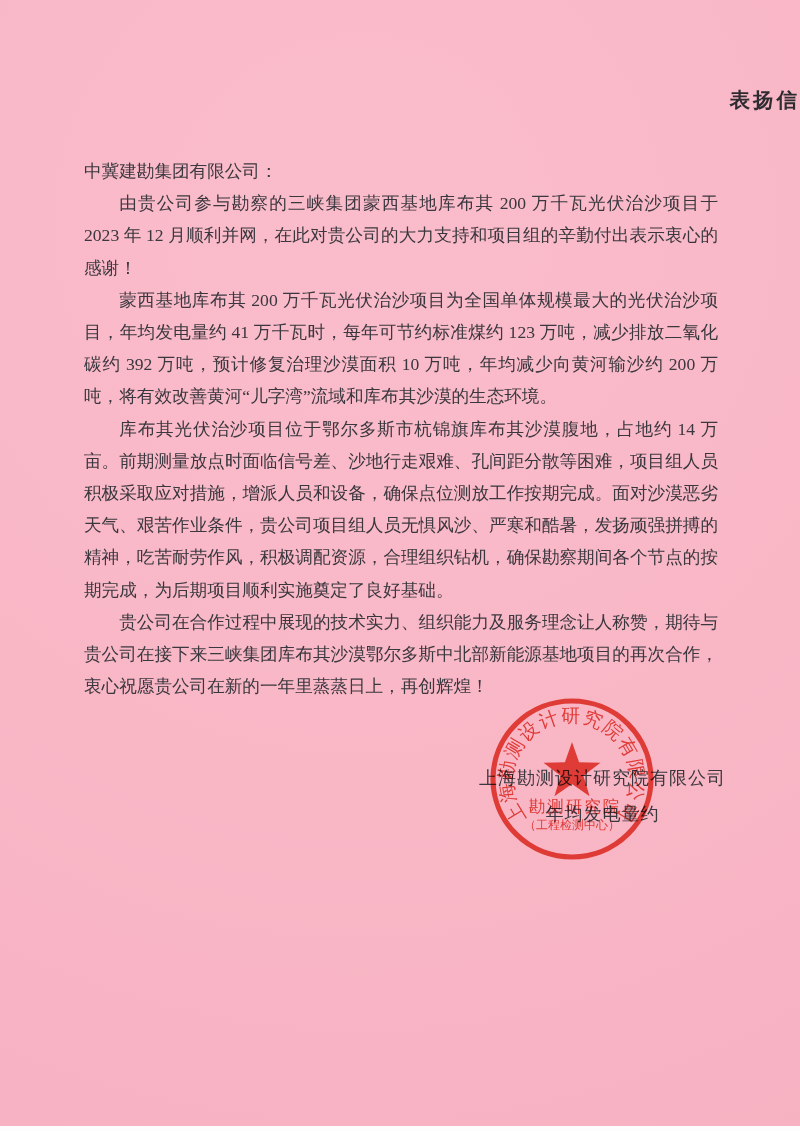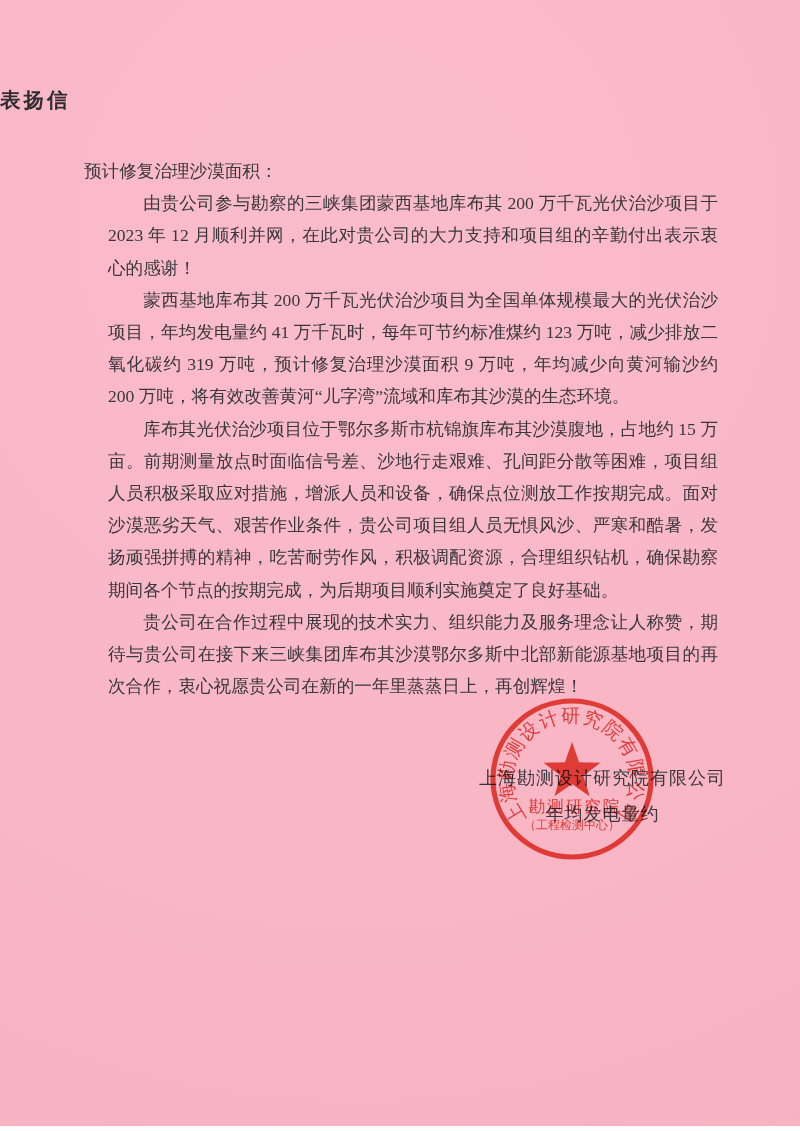--- a/index.html
+++ b/index.html
@@ -19,42 +19,42 @@
     position: absolute;
     left: 0; bottom: 0;
     width: 100%; height: 5px;
     background: #fdfdfd;
   }
 
   .title {
     position: absolute;
     top: 86px; left: 0;
     width: 100%;
-    text-align: left;
+    text-align: right;
     font-family: "DejaVu Sans", "Liberation Sans", sans-serif;
     font-weight: bold;
     font-size: 20.5px;
     letter-spacing: 3px;
     color: #2e2b31;
   }
 
   .letter-body {
     position: absolute;
     top: 155px;
     left: 84px;
     right: 82px;
     font-size: 17.6px;
     line-height: 32.2px;
     text-align: justify;
     text-justify: inter-character;
     color: #3a373e;
   }
 
   .salutation { text-indent: 0; }
-  .letter-body p.para { text-indent: 2em; margin-left: 24px; }
+  .letter-body p.para { text-indent: 2em; }
 
   .signature {
     position: absolute;
     top: 766px;
     right: 74px;
     display: flex;
     flex-direction: column;
     align-items: center;
     gap: 11px;
     font-size: 18px;
@@ -80,24 +80,24 @@
   .stamp text { font-family: "Liberation Serif", serif; }
 </style>
 </head>
 <body>
 
 <div class="page">
 
   <h1 class="title">表扬信</h1>
 
   <div class="letter-body">
-    <p class="salutation">预计修复治理沙漠面积：</p>
+    <p class="salutation">中冀建勘集团有限公司：</p>
     <p class="para">由贵公司参与勘察的三峡集团蒙西基地库布其 200 万千瓦光伏治沙项目于 2023 年 12 月顺利并网，在此对贵公司的大力支持和项目组的辛勤付出表示衷心的感谢！</p>
-    <p class="para">蒙西基地库布其 200 万千瓦光伏治沙项目为全国单体规模最大的光伏治沙项目，年均发电量约 41 万千瓦时，每年可节约标准煤约 123 万吨，减少排放二氧化碳约 319 万吨，预计修复治理沙漠面积 9 万吨，年均减少向黄河输沙约 200 万吨，将有效改善黄河“儿字湾”流域和库布其沙漠的生态环境。</p>
-    <p class="para">库布其光伏治沙项目位于鄂尔多斯市杭锦旗库布其沙漠腹地，占地约 15 万亩。前期测量放点时面临信号差、沙地行走艰难、孔间距分散等困难，项目组人员积极采取应对措施，增派人员和设备，确保点位测放工作按期完成。面对沙漠恶劣天气、艰苦作业条件，贵公司项目组人员无惧风沙、严寒和酷暑，发扬顽强拼搏的精神，吃苦耐劳作风，积极调配资源，合理组织钻机，确保勘察期间各个节点的按期完成，为后期项目顺利实施奠定了良好基础。</p>
+    <p class="para">蒙西基地库布其 200 万千瓦光伏治沙项目为全国单体规模最大的光伏治沙项目，年均发电量约 41 万千瓦时，每年可节约标准煤约 123 万吨，减少排放二氧化碳约 392 万吨，预计修复治理沙漠面积 10 万吨，年均减少向黄河输沙约 200 万吨，将有效改善黄河“儿字湾”流域和库布其沙漠的生态环境。</p>
+    <p class="para">库布其光伏治沙项目位于鄂尔多斯市杭锦旗库布其沙漠腹地，占地约 14 万亩。前期测量放点时面临信号差、沙地行走艰难、孔间距分散等困难，项目组人员积极采取应对措施，增派人员和设备，确保点位测放工作按期完成。面对沙漠恶劣天气、艰苦作业条件，贵公司项目组人员无惧风沙、严寒和酷暑，发扬顽强拼搏的精神，吃苦耐劳作风，积极调配资源，合理组织钻机，确保勘察期间各个节点的按期完成，为后期项目顺利实施奠定了良好基础。</p>
     <p class="para">贵公司在合作过程中展现的技术实力、组织能力及服务理念让人称赞，期待与贵公司在接下来三峡集团库布其沙漠鄂尔多斯中北部新能源基地项目的再次合作，衷心祝愿贵公司在新的一年里蒸蒸日上，再创辉煌！</p>
   </div>
 
   <div class="signature">
     <div>上海勘测设计研究院有限公司</div>
     <div>年均发电量约</div>
   </div>
 
   <div class="stamp">
     <svg viewBox="0 0 170 168" xmlns="http://www.w3.org/2000/svg">

